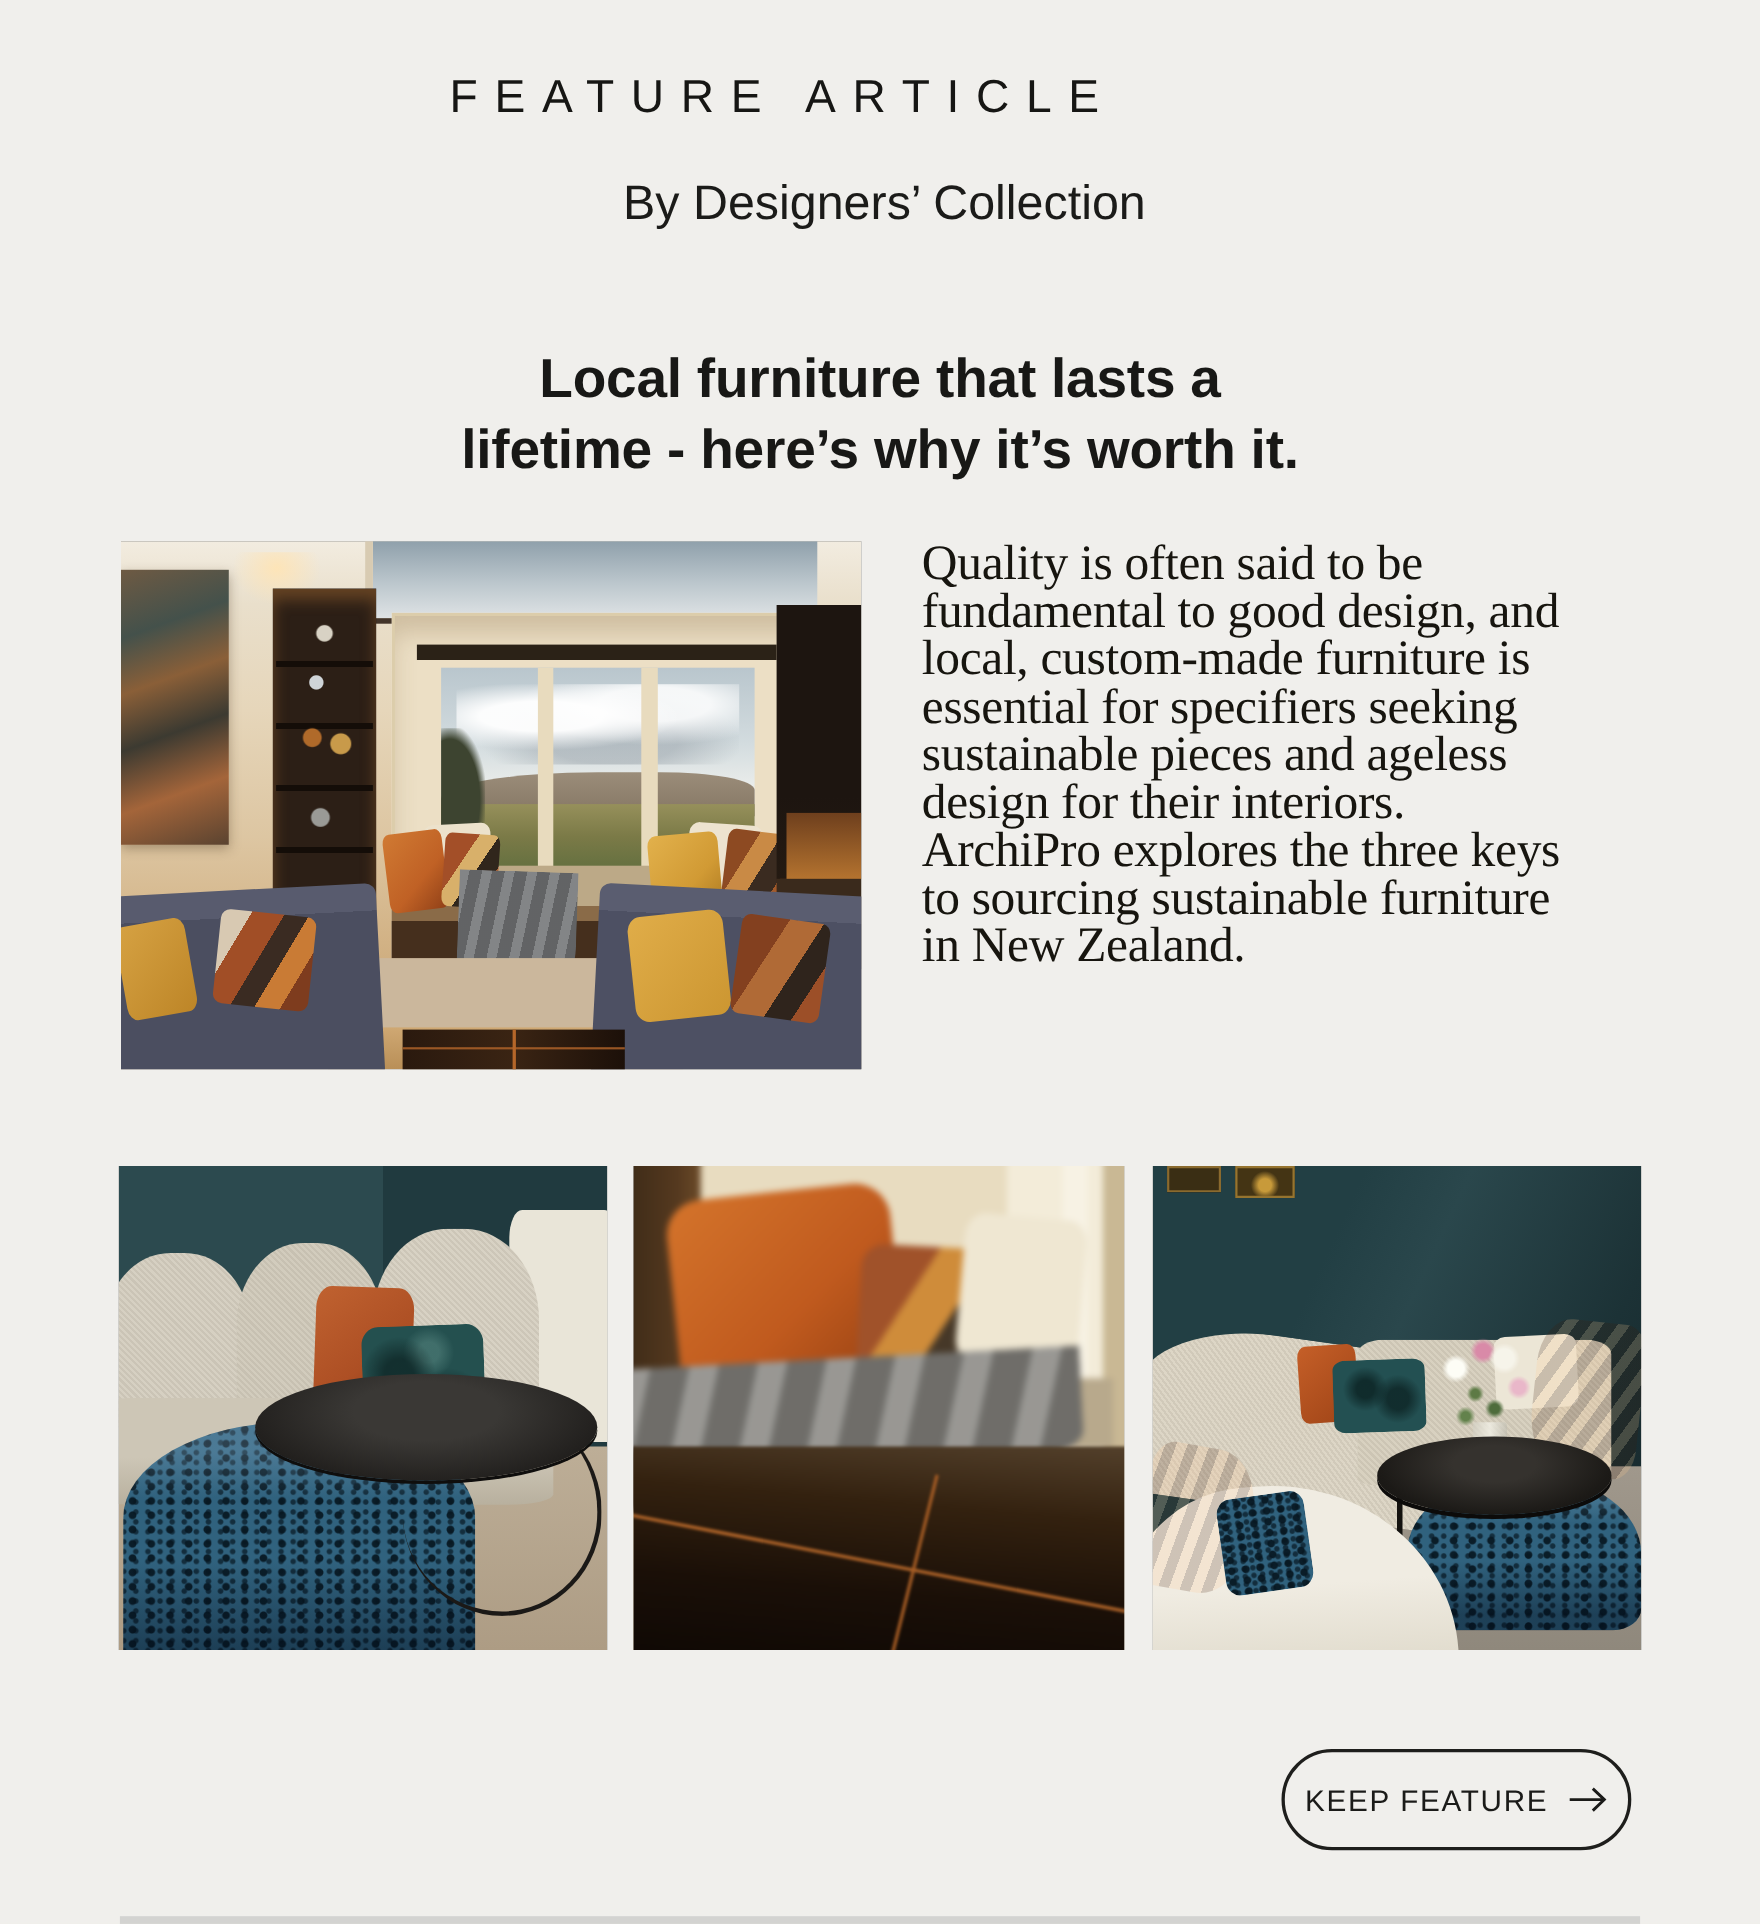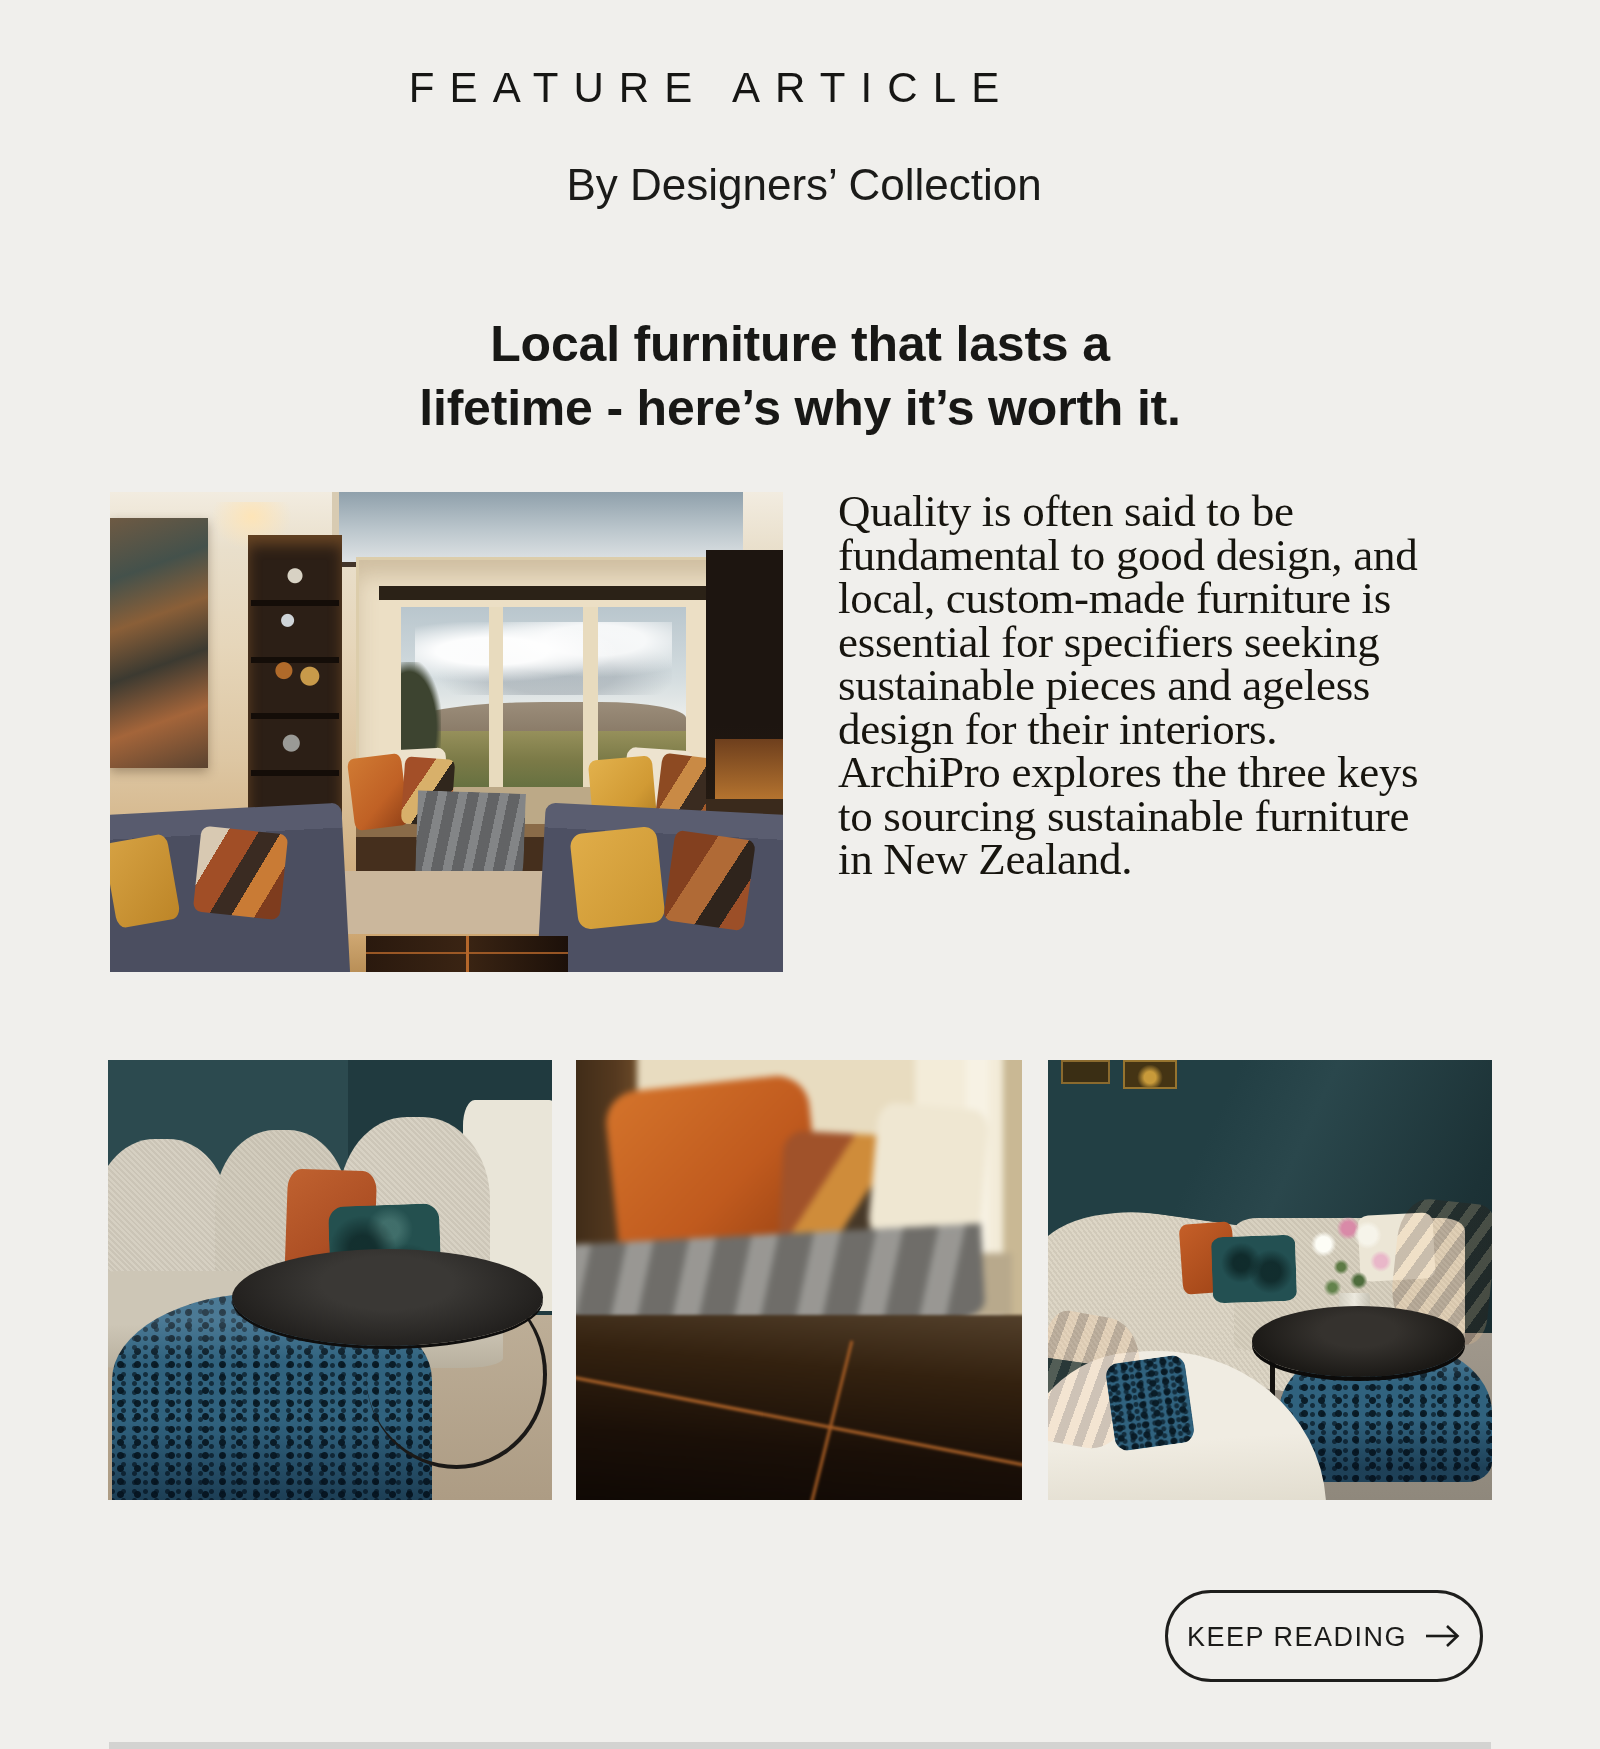--- a/index.html
+++ b/index.html
@@ -151,21 +151,21 @@
     <div class="ly leo" style="left:52%;top:64%;width:48%;height:32%;border-radius:46% 46% 12% 12%/50% 50% 14% 14%;"></div>
     <div class="ly" style="left:52%;top:64%;width:48%;height:32%;border-radius:46% 46% 12% 12%/50% 50% 14% 14%;background:linear-gradient(180deg,rgba(190,225,250,.16) 0 12%,rgba(0,0,0,0) 30% 55%,rgba(0,10,25,.38) 90%);"></div>
     <div class="ly" style="left:50%;top:68%;width:1.2%;height:26%;background:#14120f;"></div>
     <div class="ly" style="left:46%;top:56%;width:48%;height:16%;background:radial-gradient(ellipse at 50% 35%,#35322e 0 25%,#1c1a17 70%,#121110 100%);border-radius:50%;box-shadow:0 4px 0 #0c0b0a;"></div>
     <div class="ly" style="left:-8%;top:66%;width:70%;height:52%;background:linear-gradient(180deg,#f0ece2 0 40%,#e2ddcf 70%,#cfc9b8 100%);border-radius:40% 55% 20% 20%/60% 70% 20% 20%;transform:rotate(-4deg);"></div>
     <div class="ly" style="left:-2%;top:58%;width:22%;height:30%;background:linear-gradient(150deg,#c06a24,#9c4d16);background-image:repeating-linear-gradient(100deg,rgba(255,200,150,.22) 0 8%,rgba(70,30,8,.2) 8% 16%);border-radius:20% 40% 40% 20%;transform:rotate(10deg);"></div>
     <div class="ly leo" style="left:14%;top:68%;width:18%;height:20%;border-radius:16%;transform:rotate(-8deg);background-size:13px 10px,8px 7px;"></div>
   </div>
 
   <a class="cta" href="#">
-    <span class="cta-label">KEEP READING</span>
+    <span class="cta-label">KEEP FEATURE</span>
     <span style="display:inline-flex;">
       <svg width="36" height="24" viewBox="0 0 36 24" fill="none">
         <line x1="1" y1="12" x2="32" y2="12" stroke="#1b1b19" stroke-width="2.6"></line>
         <polyline points="22,2 32.5,12 22,22" fill="none" stroke="#1b1b19" stroke-width="2.6"></polyline>
       </svg>
     </span>
   </a>
 
   <div class="divider"></div>
 

